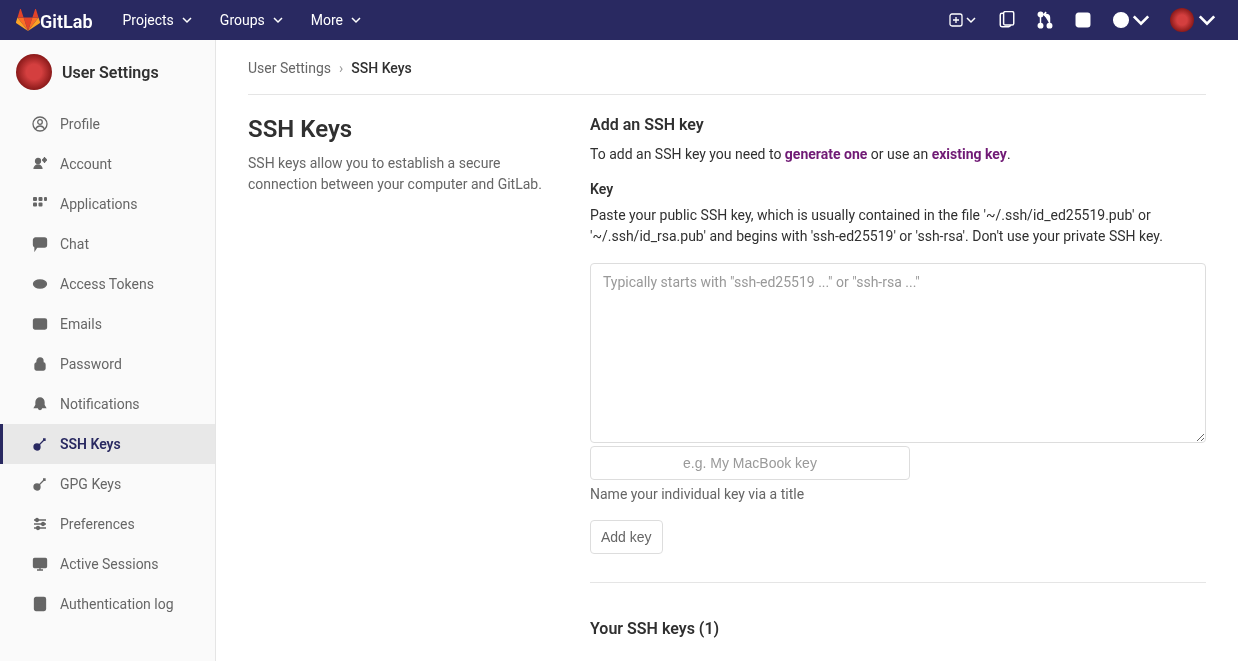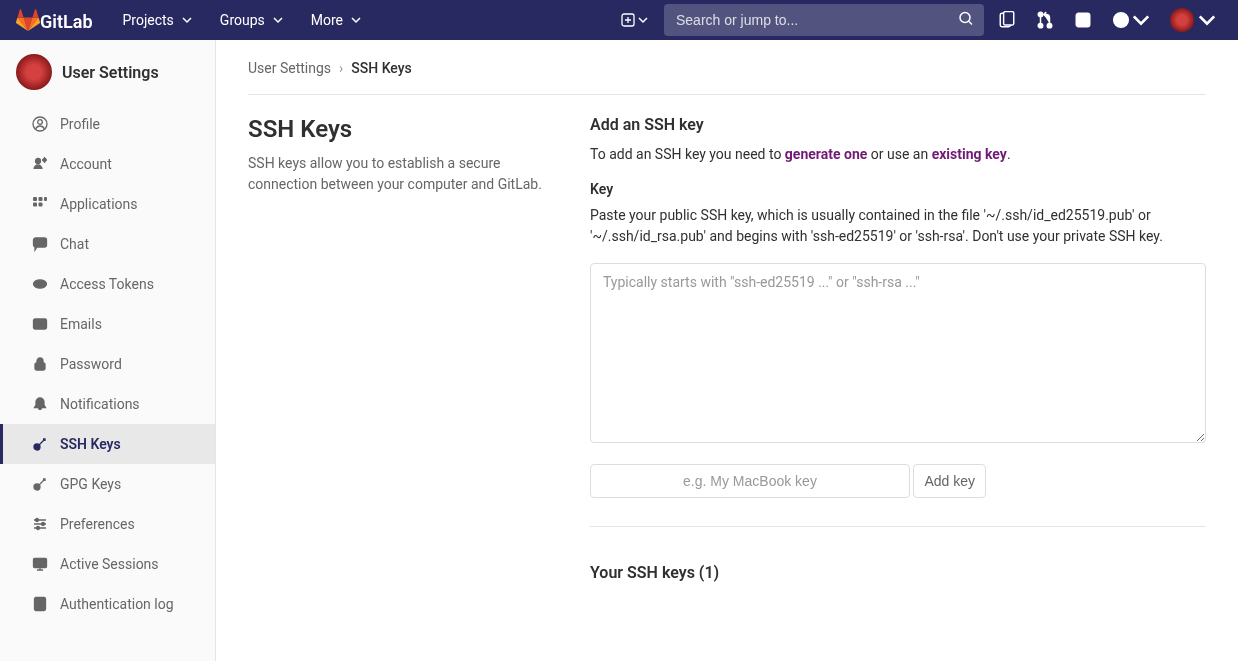--- a/index.html
+++ b/index.html
@@ -91,29 +91,20 @@
   <div class="navbar-right">
     <div class="plus-menu">
       <svg width="16" height="16" viewBox="0 0 16 16">
           <rect x="2" y="2" width="12" height="12" rx="2" fill="none" stroke="#fff" stroke-width="1.3"></rect>
           <path d="M8 5v6M5 8h6" stroke="#fff" stroke-width="1.3"></path>
         </svg>
       <svg class="chevron" viewBox="0 0 10 10">
           <path d="M1 3l4 4 4-4" stroke="#fff" stroke-width="1.5" fill="none"></path>
         </svg>
     </div>
-    <div class="search-box">
-      <input type="text" placeholder="Search or jump to..." style="">
-      <span class="search-icon-wrap">
-        <svg width="16" height="16" viewBox="0 0 16 16" fill="none">
-            <circle cx="7" cy="7" r="5" stroke="#fff" stroke-width="1.5"></circle>
-            <path d="M11 11l3 3" stroke="#fff" stroke-width="1.5"></path>
-          </svg>
-      </span>
-    </div>
     <div class="nav-icon">
         <svg viewBox="0 0 16 16">
           <rect x="2" y="2" width="9" height="12" rx="1.5" fill="none" stroke="#fff" stroke-width="1.3"></rect>
           <rect x="5" y="0.5" width="9" height="12" rx="1.5" fill="#292961" stroke="#fff" stroke-width="1.3"></rect>
         </svg>
       </div>
     <div class="nav-icon">
         <svg viewBox="0 0 16 16" fill="none" stroke="#fff" stroke-width="1.3">
           <circle cx="4" cy="3" r="2"></circle>
           <circle cx="4" cy="13" r="2"></circle>
@@ -274,20 +265,21 @@
         <h2>Add an SSH key</h2>
         <p class="help-text">
           <span>To add an SSH key you need to </span><a href="#">generate one</a><span> or use an </span><a href="#">existing key</a><span>.</span>
         </p>
 
         <label class="field-label">Key</label>
         <p class="help-text">Paste your public SSH key, which is usually contained in the file '~/.ssh/id_ed25519.pub' or '~/.ssh/id_rsa.pub' and begins with 'ssh-ed25519' or 'ssh-rsa'. Don't use your private SSH key.</p>
         <textarea placeholder="Typically starts with &quot;ssh-ed25519 ...&quot; or &quot;ssh-rsa ...&quot;" style=""></textarea>
 
         <input type="text" class="text-input" placeholder="e.g. My MacBook key" style="">
+        <p class="hint">Name your individual key via a title</p>
 
         <button class="btn">Add key</button>
 
         <div class="section-divider">
           <h2>Your SSH keys (1)</h2>
         </div>
       </div>
     </div>
   </main>
 </div>

